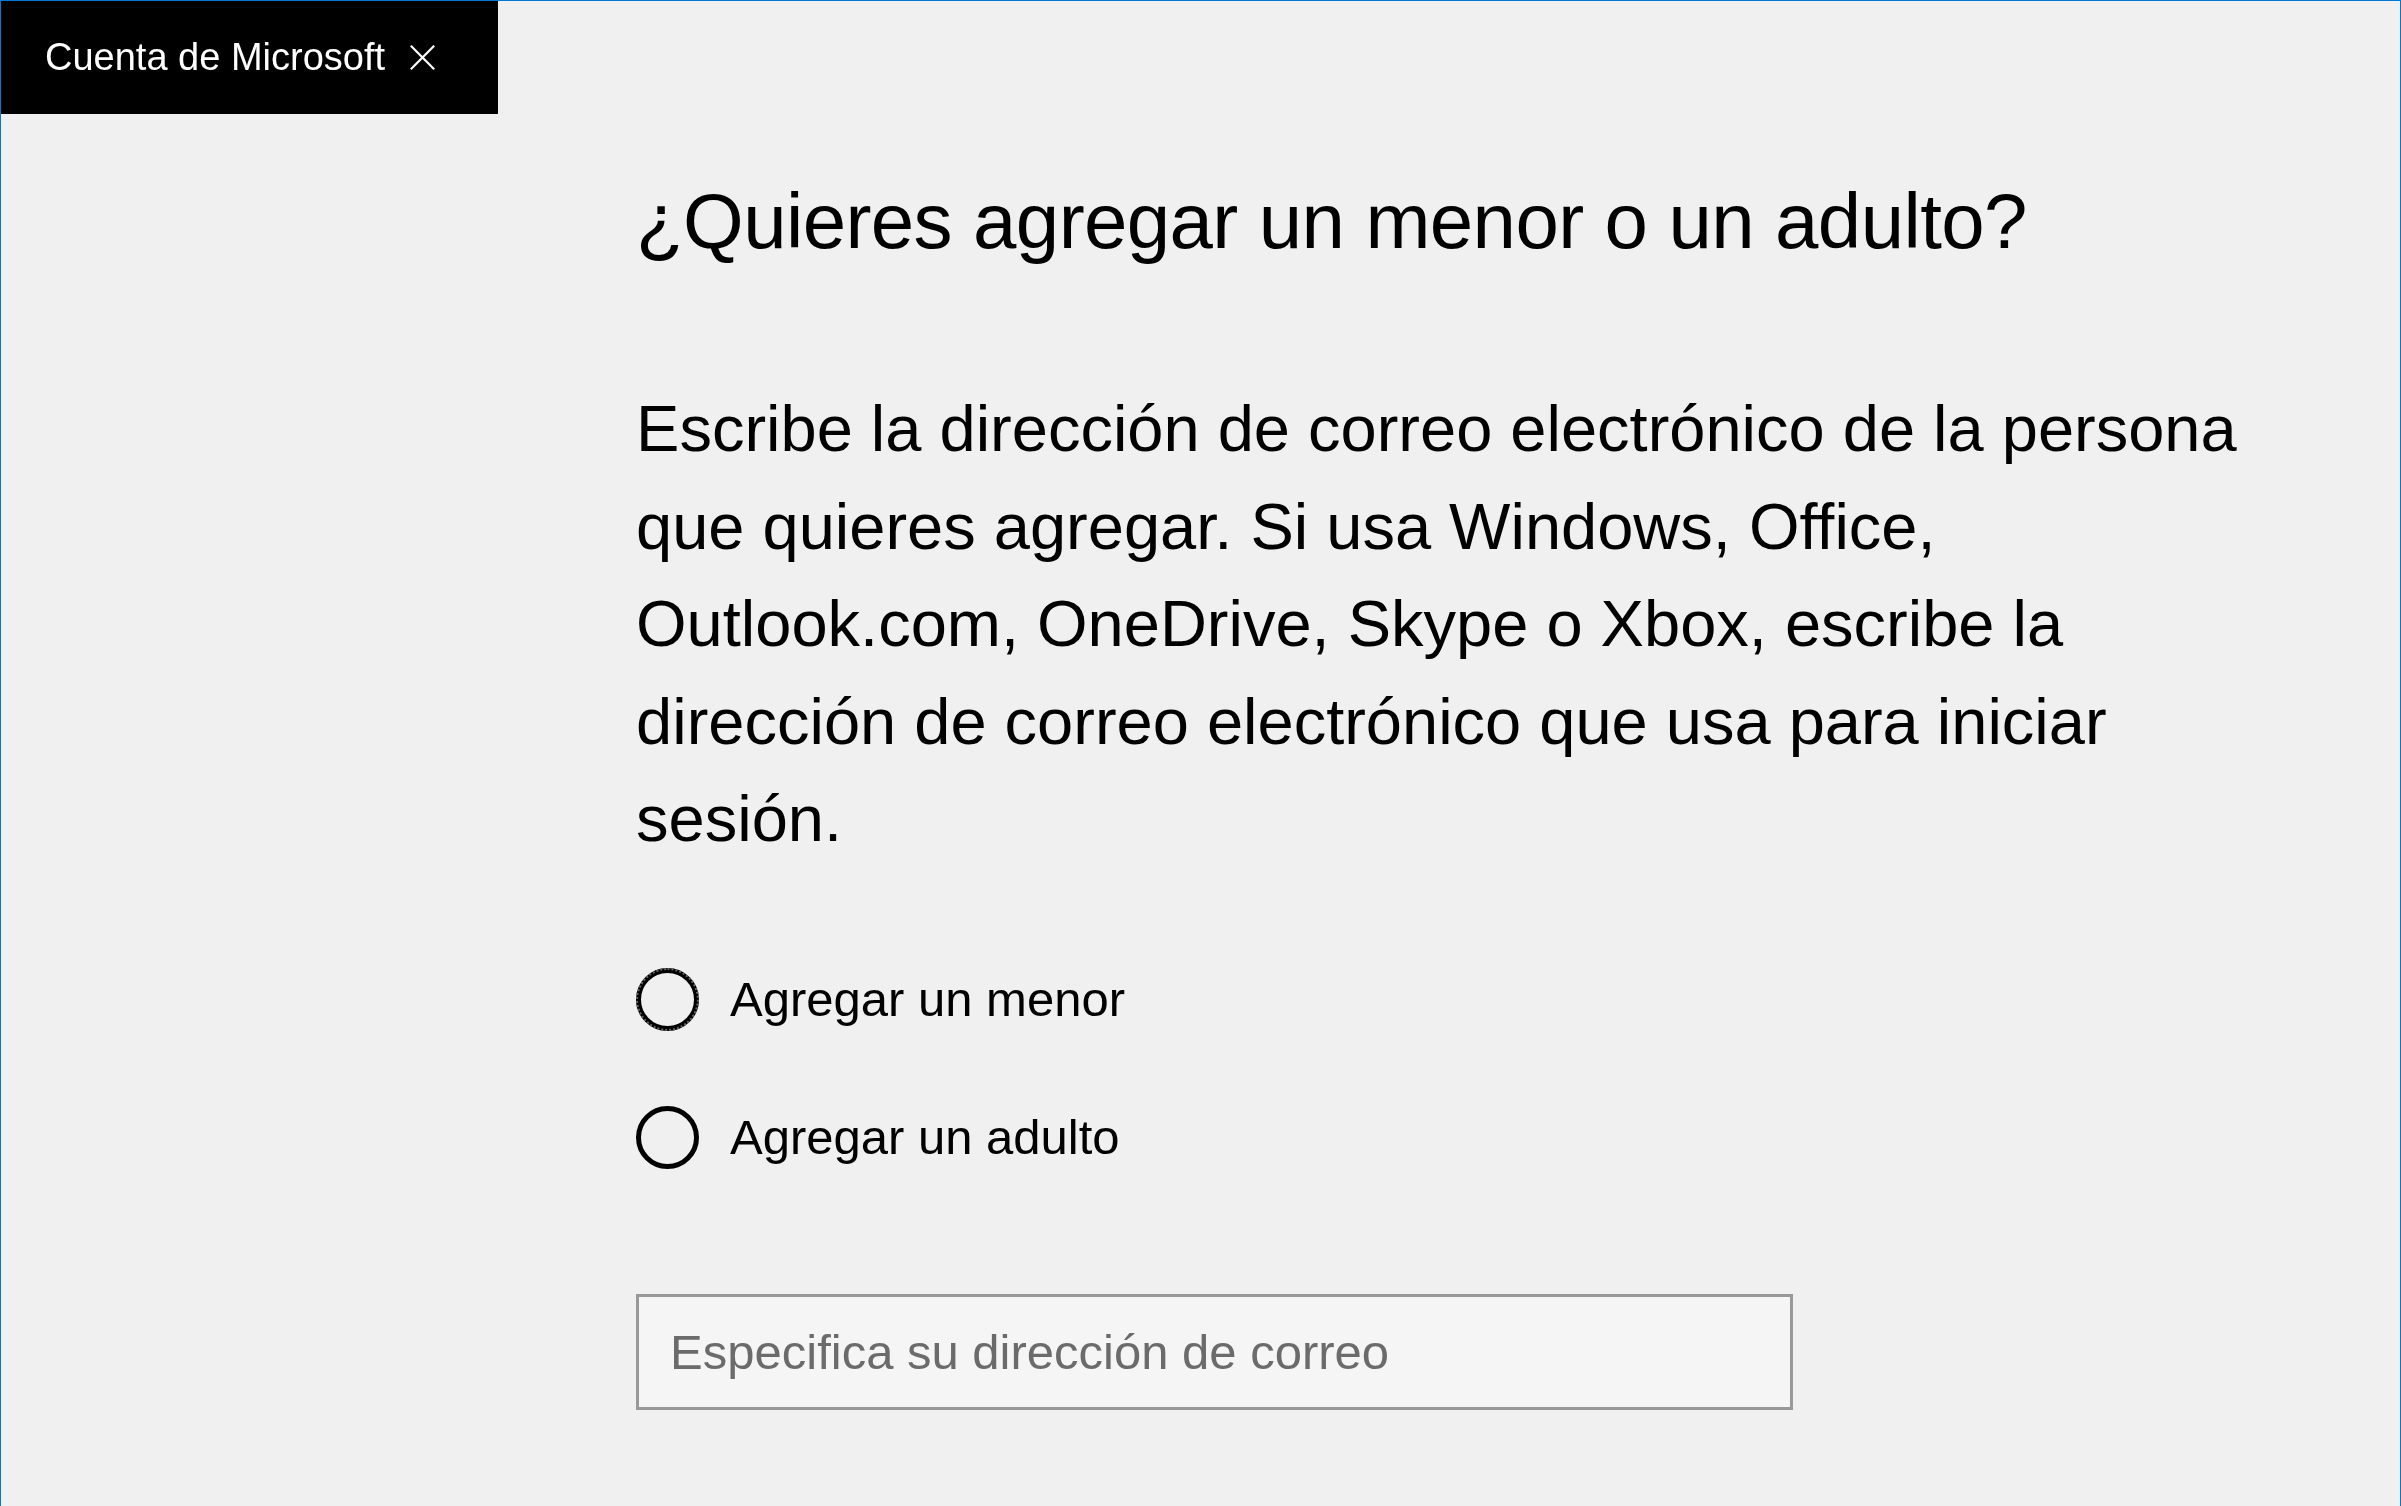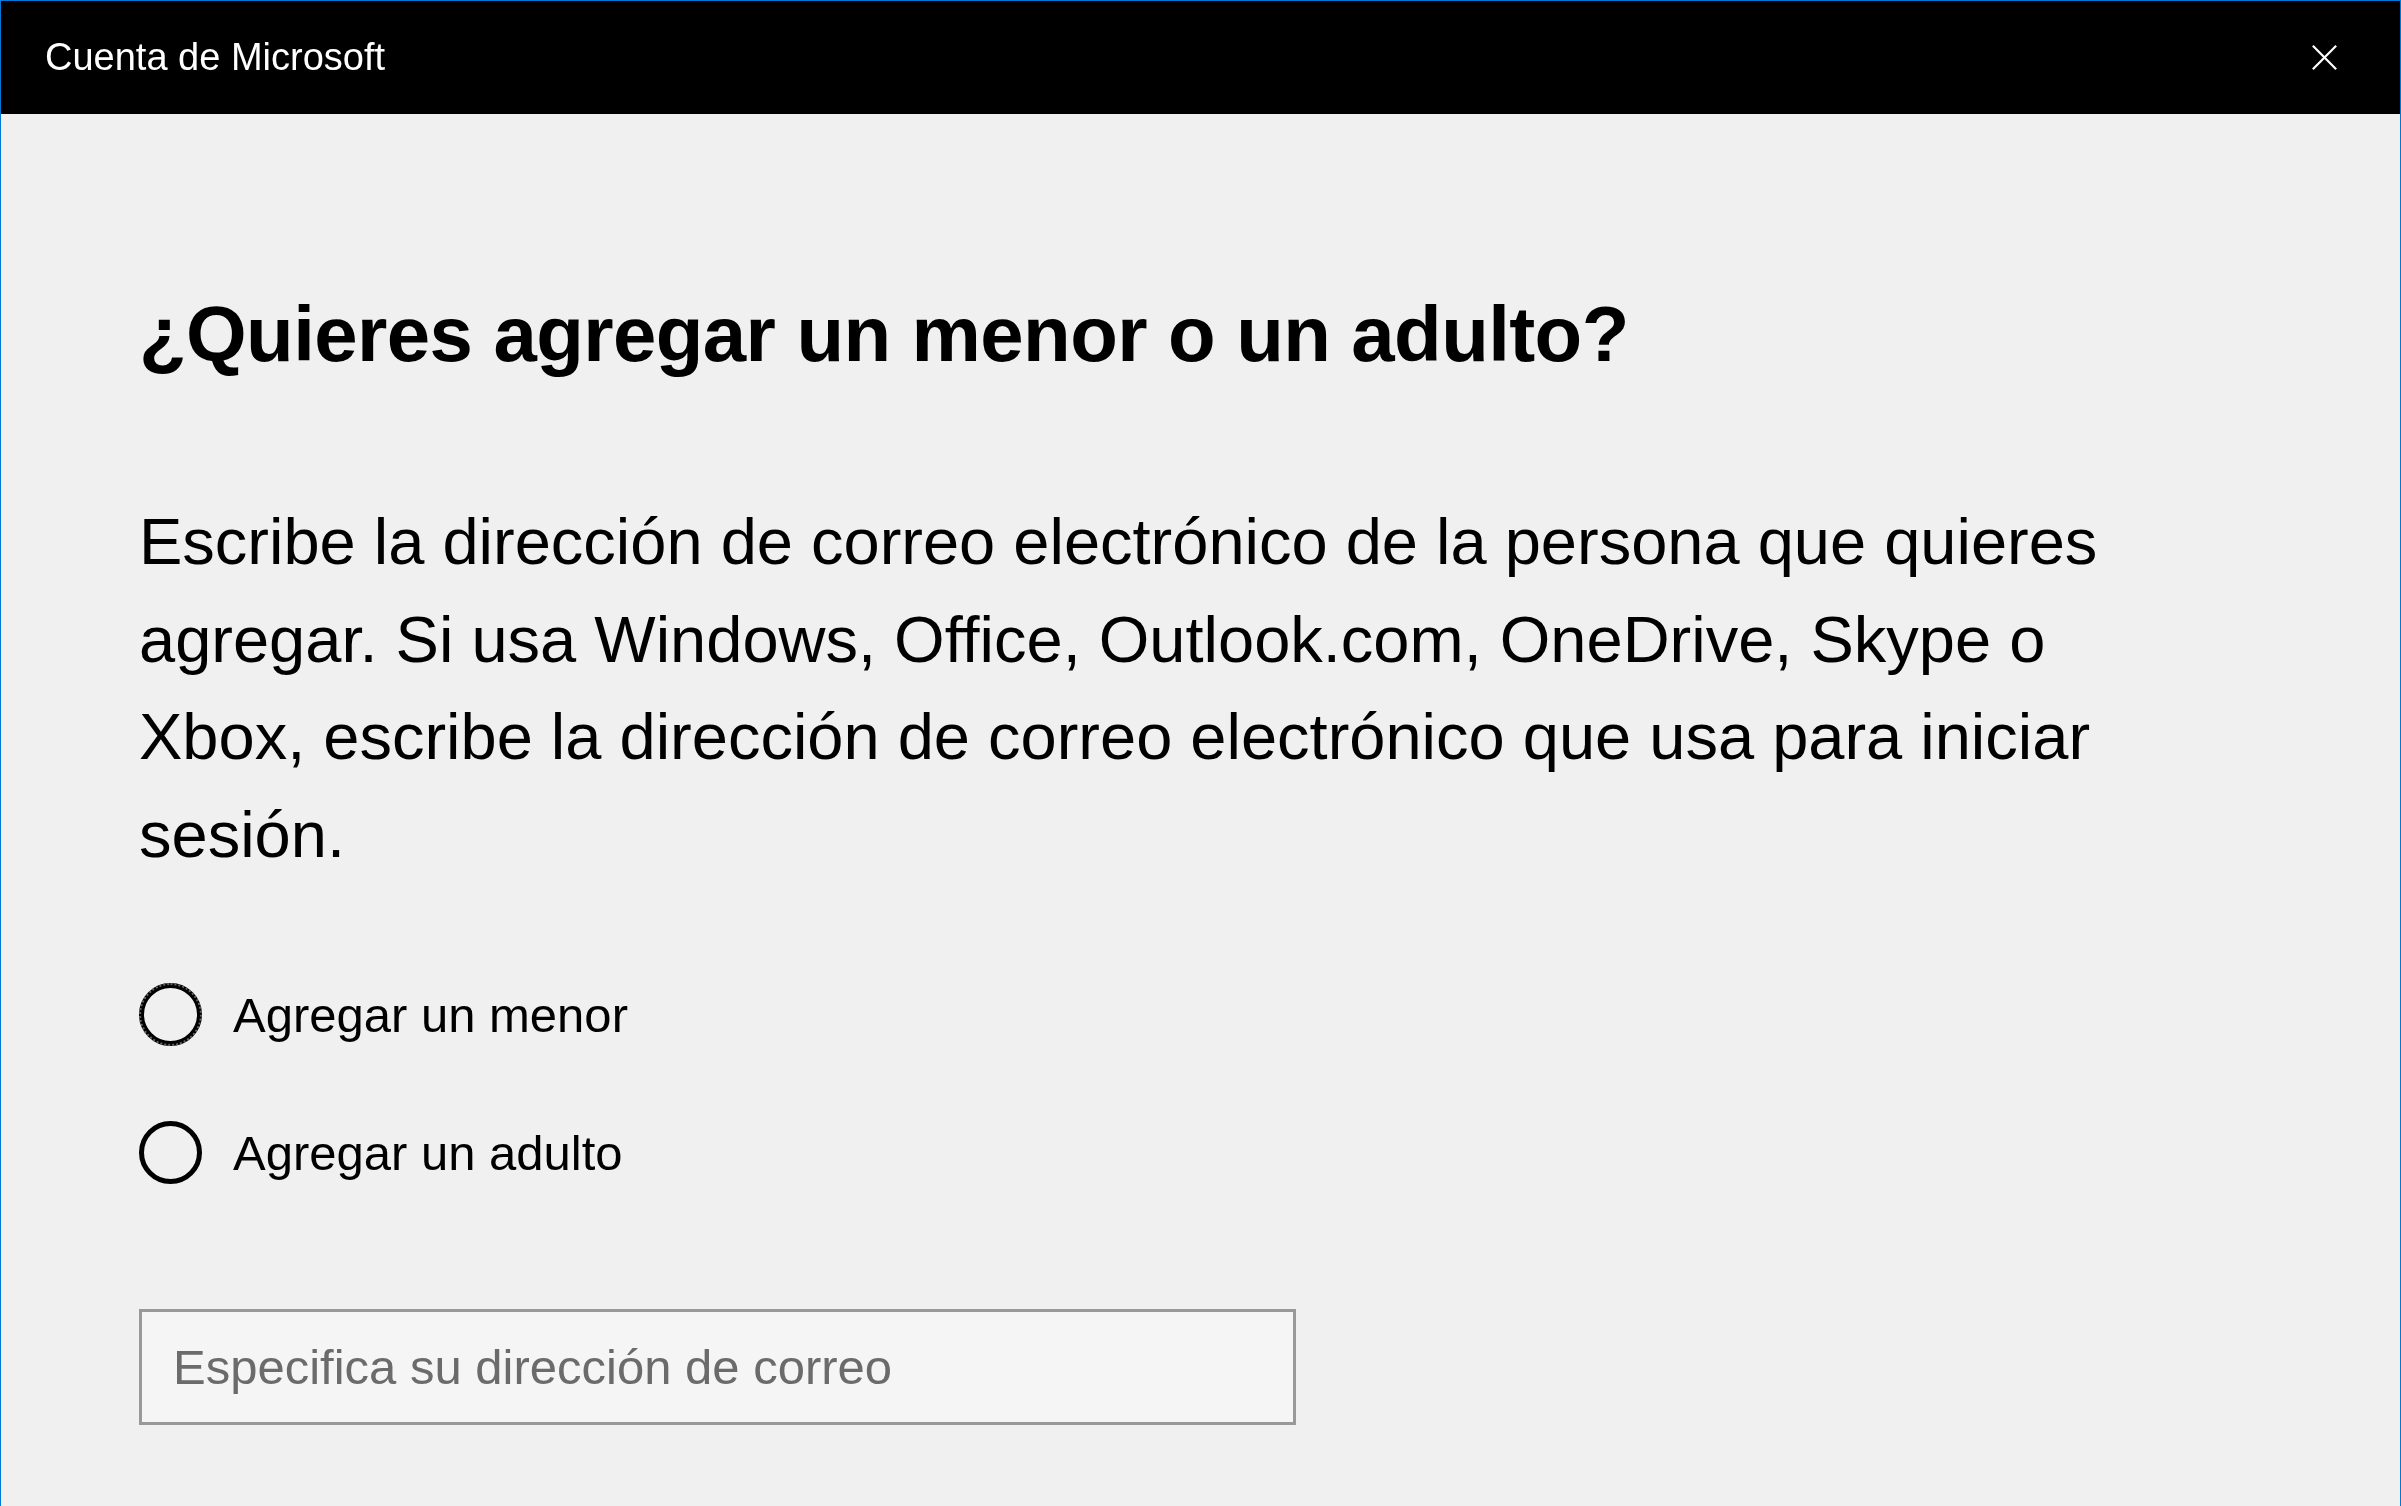--- a/index.html
+++ b/index.html
@@ -13,21 +13,21 @@
       width: 2401px;
       height: 1507px;
       overflow: hidden;
     }
     .window {
       width: 100%;
       height: 100%;
       border: 1.9px solid #0078d7;
       background: #f0f0f0;
       display: flex;
-      flex-direction: column;
+      flex-direction: row;
     }
     .title-bar {
       background: #000000;
       height: 113px;
       display: flex;
       align-items: center;
       justify-content: space-between;
       padding: 0 38px 0 44px;
     }
     .title-text {
@@ -50,21 +50,21 @@
       width: 35px;
       height: 35px;
     }
     .content {
       padding: 175px 138px 0 138px;
       flex: 1;
       background: #f0f0f0;
     }
     .heading {
       font-size: 78px;
-      font-weight: 700;
+      font-weight: 400;
       color: #000000;
       margin-bottom: 113px;
       letter-spacing: -0.6px;
     }
     .description {
       font-size: 65px;
       font-weight: 400;
       color: #000000;
       line-height: 1.5;
       margin-bottom: 100px;

